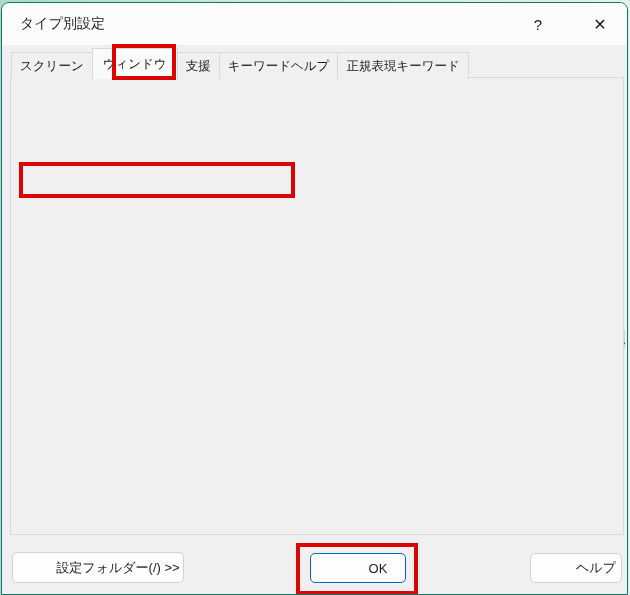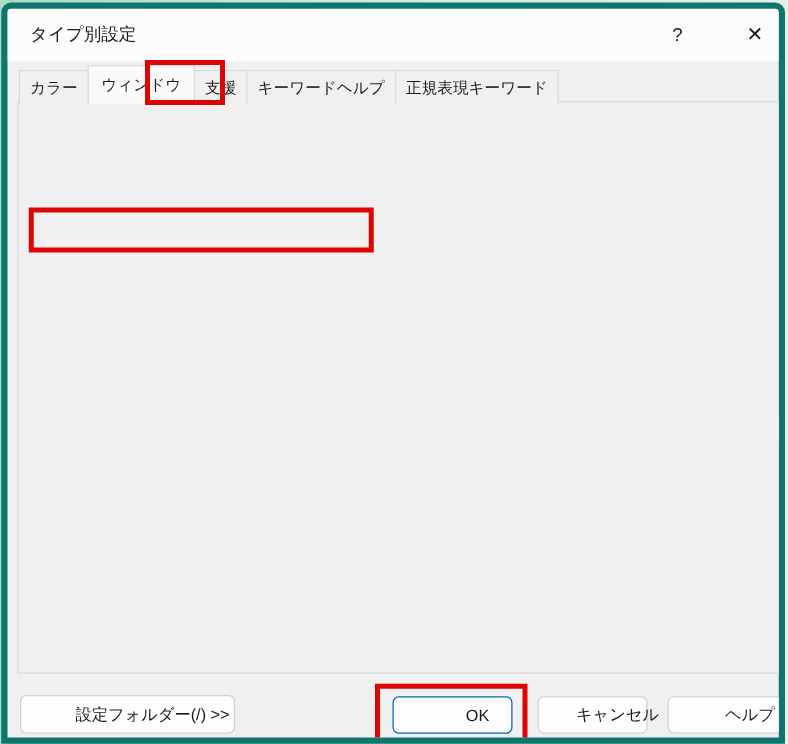--- a/index.html
+++ b/index.html
@@ -4,21 +4,21 @@
 <style>
   * { margin:0; padding:0; box-sizing:border-box; }
   html,body { width:630px; height:595px; }
   body {
     font-family:"Liberation Sans","DejaVu Sans",sans-serif;
     background:linear-gradient(90deg,#a9dcc3 0%,#cde9da 40%,#e4efe9 100%);
     color:#1a1a1a; font-size:13px; overflow:hidden;
   }
   .dialog {
     position:absolute; left:1px; top:2px; width:627px; height:593px;
-    background:#f0f0f0; border:5px solid #0f766e;
+    background:#f0f0f0; border:1px solid #0f766e;
     border-radius:8px 8px 0 0; overflow:hidden;
   }
   .titlebar { position:absolute; left:0; top:0; width:100%; height:42px; background:#fcfcfc; }
   .title { position:absolute; left:18px; top:0; height:42px; display:flex; align-items:center; font-size:14px; }
   .cap-btn { position:absolute; top:0; height:42px; width:44px; display:flex; align-items:center; justify-content:center; font-size:15px; color:#1a1a1a; cursor:default; }
   .cap-help { left:514px; }
   .cap-close { left:576px; font-size:16px; }
 
   .tabbar { position:absolute; left:10px; top:46px; height:30px; display:flex; align-items:flex-end; z-index:3; }
   .tab {
@@ -69,21 +69,21 @@
 
 <div class="dialog">
 
   <div class="titlebar">
     <div class="title">タイプ別設定</div>
     <div class="cap-btn cap-help">?</div>
     <div class="cap-btn cap-close">✕</div>
   </div>
 
   <div class="tabbar">
-    <div class="tab">カラー</div>
+    <div class="tab">スクリーン</div>
     <div class="tab selected">ウィンドウ</div>
     <div class="tab">支援</div>
     <div class="tab">キーワードヘルプ</div>
     <div class="tab">正規表現キーワード</div>
   </div>
   <div class="tabpage"></div>
 
   <div class="lbl" style="left:20px; top:86px;">入力モード</div>
 
   <div class="grp" style="left:14px; top:120px; width:286px; height:108px;">
@@ -206,20 +206,19 @@
       <span class="val">0</span>
       <span class="btns">
         <span>▲</span>
         <span>▼</span>
       </span>
     </div>
   </div>
 
   <div class="btn" style="left:10px; top:549px; width:172px; height:31px;">設定フォルダー(/) &gt;&gt;</div>
   <div class="btn default" style="left:308px; top:550px; width:96px; height:30px;text-align:right;">OK</div>
-  <div class="btn" style="left:424px; top:550px; width:88px; height:30px;">キャンセル</div>
   <div class="btn" style="left:528px; top:550px; width:92px; height:30px;">ヘルプ</div>
 
   <div class="anno" style="left:110px; top:41px; width:64px; height:36px;"></div>
   <div class="anno" style="left:17px; top:159px; width:276px; height:36px;"></div>
   <div class="anno" style="left:294px; top:540px; width:122px; height:52px;"></div>
 
 </div>
 
 </body></html>

